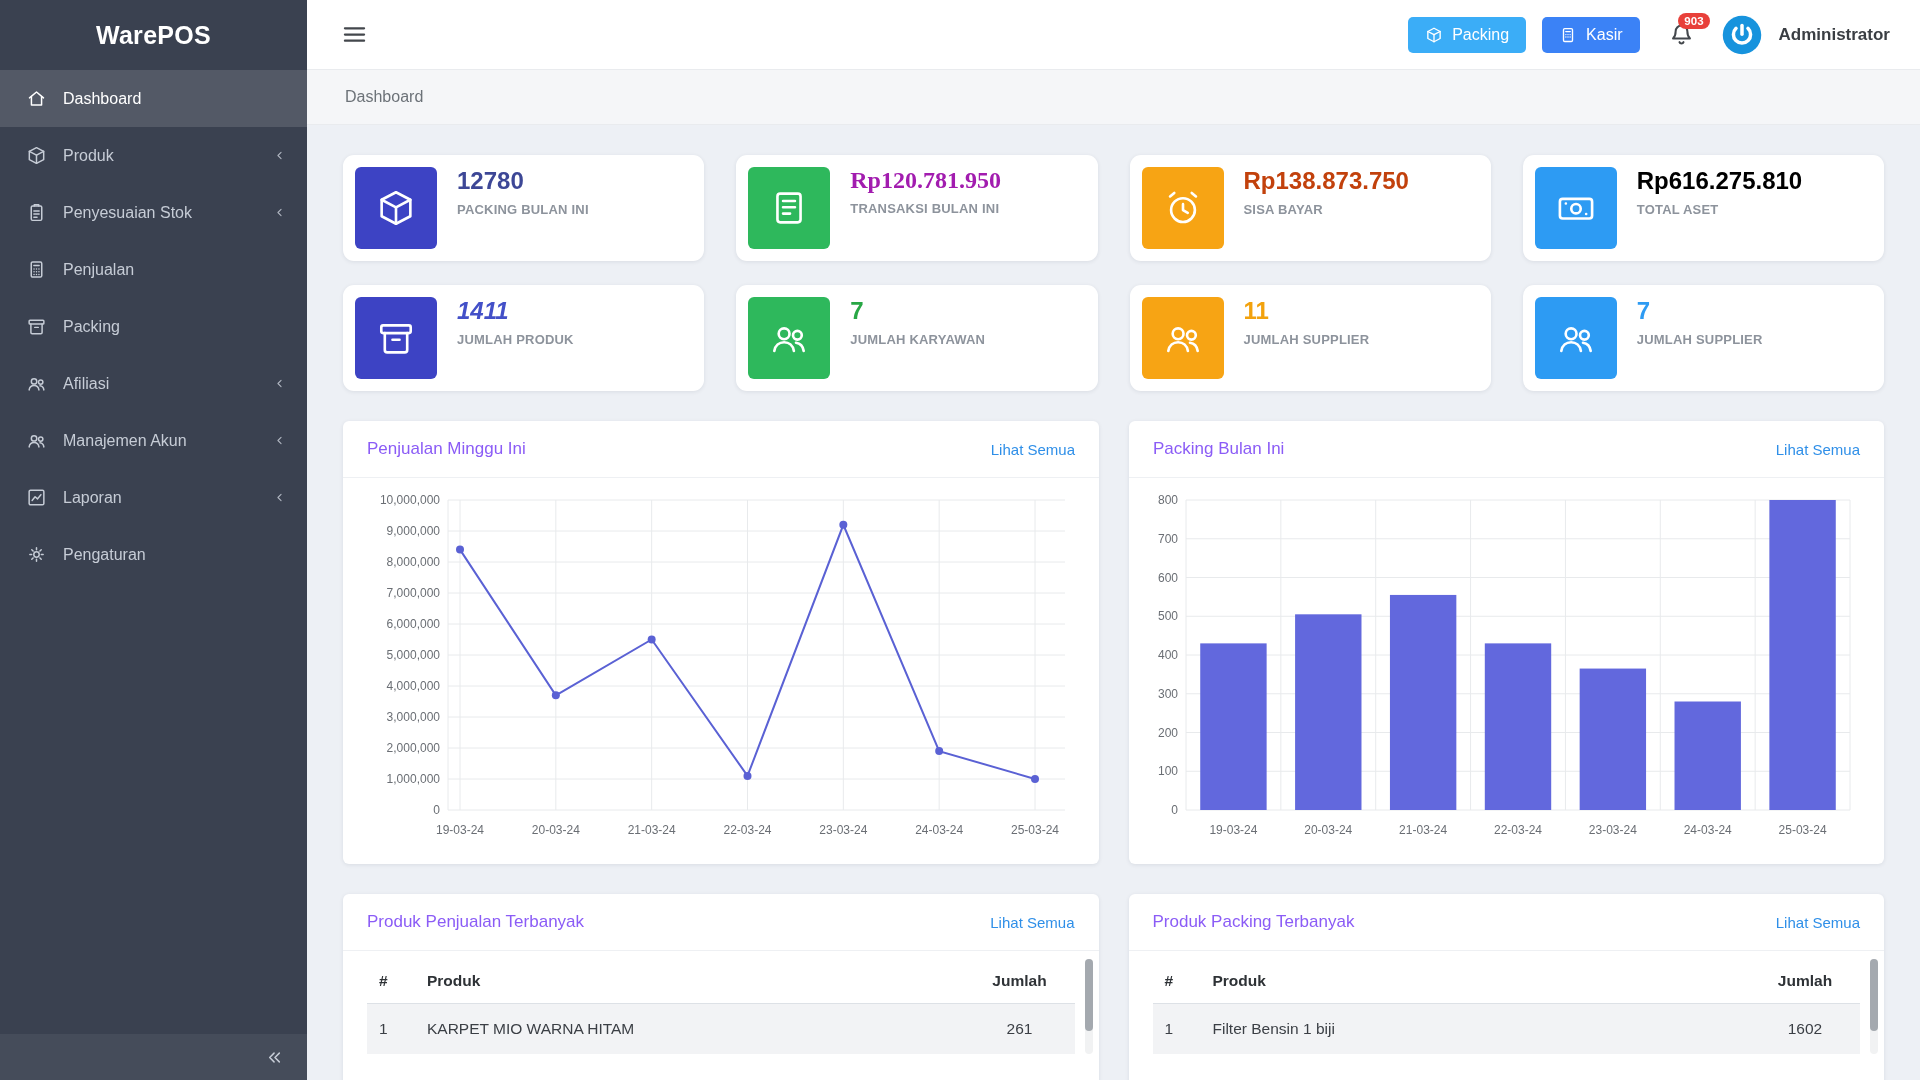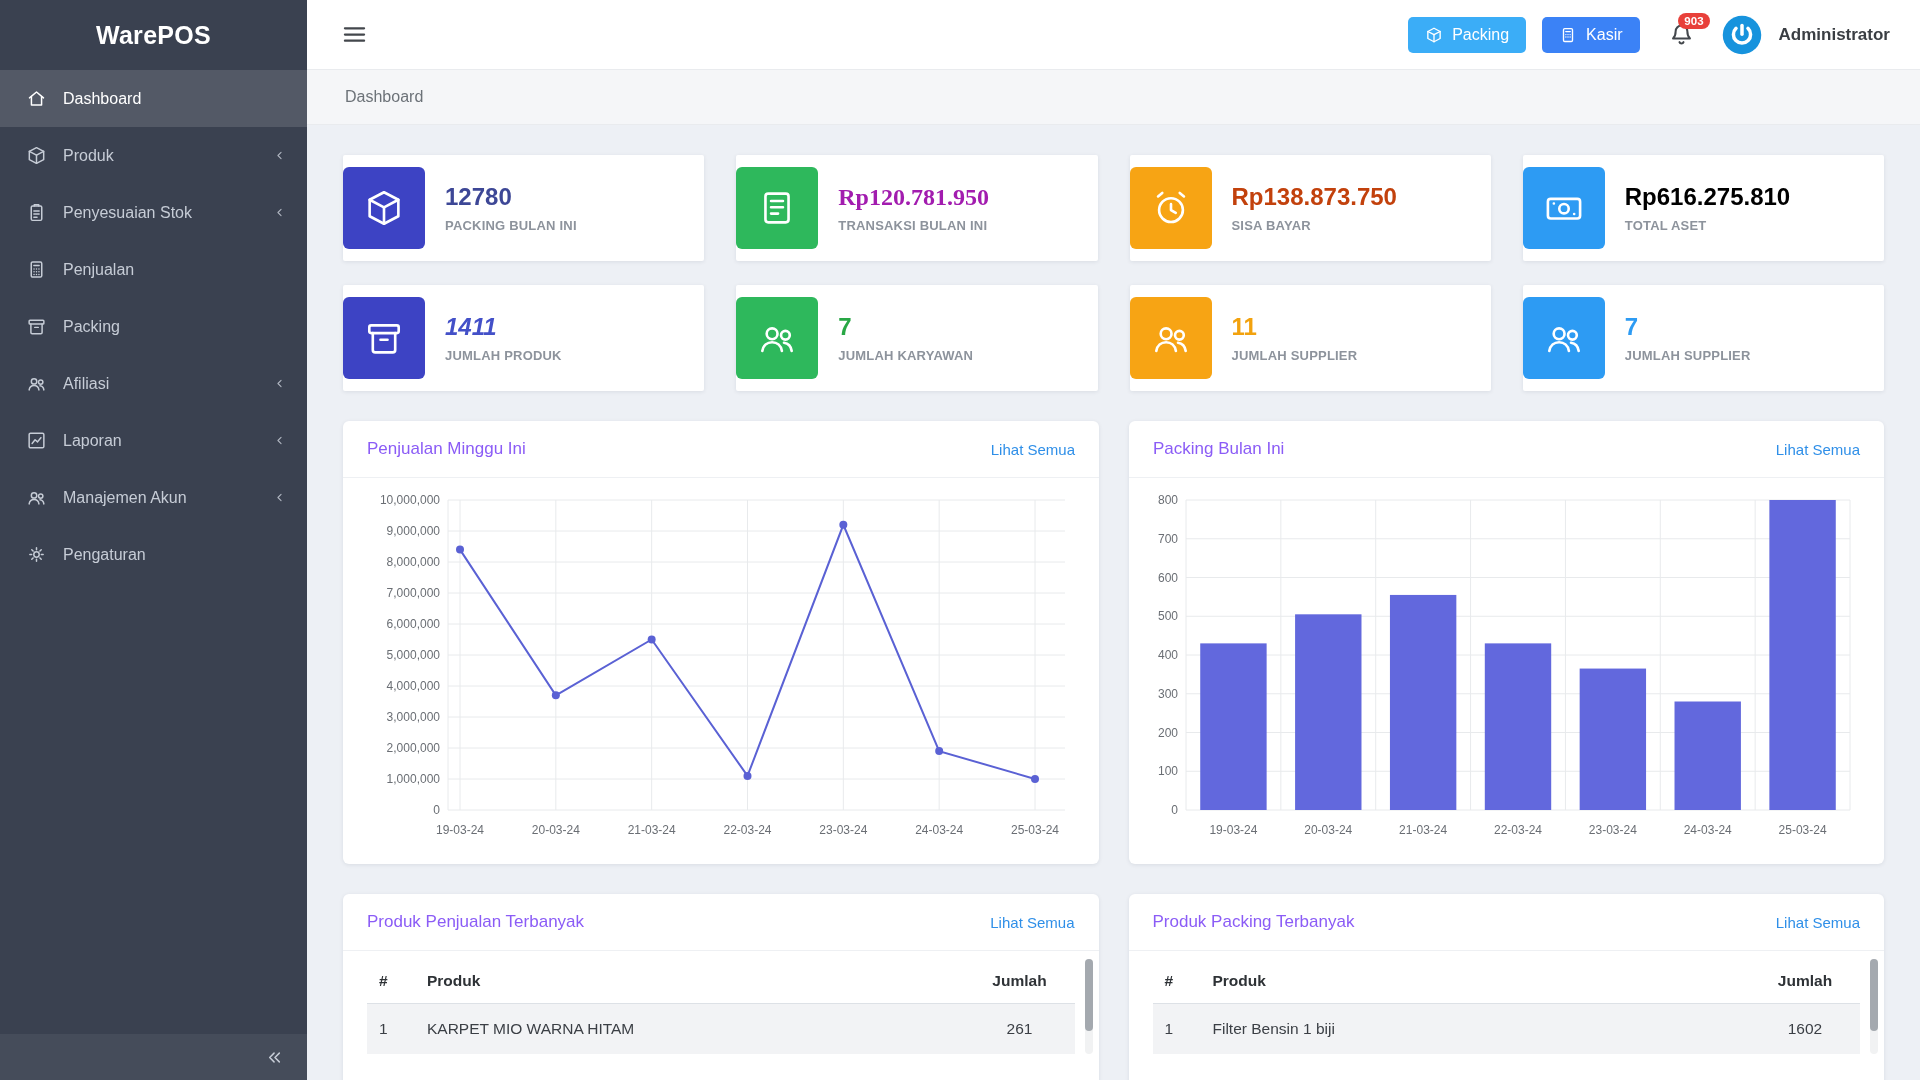--- a/index.html
+++ b/index.html
@@ -32,21 +32,21 @@
   .badge{position:absolute;top:-8px;right:-15px;color:#fff;font-size:11.5px;font-weight:bold;padding:2px 6px;border-radius:9px}
   .avatar{width:42px;height:42px;cursor:pointer;flex:none}
   .username{font-size:17px;font-weight:bold;color:#3a3e43}
 
   
   .breadcrumb-bar{background:#f5f6f8;padding:18px 38px;font-size:16px;color:#6c7278;border-bottom:1px solid #e9ebee;flex:none}
   .content{flex:1;padding:30px 36px 0;overflow:hidden}
 
   
   .stats-grid{display:grid;grid-template-columns:repeat(4,1fr);gap:24px 32px;margin-bottom:30px}
-  .stat-card{background:#fff;border-radius:2px;box-shadow:0 1px 4px rgba(25,35,60,.09);display:flex;align-items:center;gap:20px;height:106px}
+  .stat-card{background:#fff;border-radius:11px;box-shadow:0 1px 4px rgba(25,35,60,.09);display:flex;gap:20px;padding:12px;height:106px}
   .stat-icon{width:82px;height:82px;border-radius:6px;flex:0 0 82px;display:flex;align-items:center;justify-content:center}
   .sicn{width:42px;height:42px;stroke:#fff;fill:none;stroke-width:1.5;stroke-linecap:round;stroke-linejoin:round}
   .stat-value{font-size:24px;font-weight:bold}
   .stat-label{font-size:13px;font-weight:bold;color:#8d939c;margin-top:7px;letter-spacing:.2px}
 
   
   .charts-grid,.tables-grid{display:grid;grid-template-columns:1fr 1fr;gap:30px}
   .charts-grid{margin-bottom:30px}
   .card{background:#fff;border-radius:6px;box-shadow:0 1px 4px rgba(25,35,60,.09)}
   .card-header{display:flex;align-items:center;justify-content:space-between;padding:18px 24px;border-bottom:1px solid #eef0f3}
@@ -135,37 +135,37 @@
             <path d="M16 14.7c2.4.3 4 2 4.4 4.7"></path>
           </svg>
         <span class="side-label">Afiliasi</span>
         <svg class="micn chev" viewBox="0 0 24 24">
             <path d="M14.5 7l-5 5 5 5"></path>
           </svg>
       </div>
 
       <div class="side-item">
         <svg class="micn" viewBox="0 0 24 24">
-            <rect x="3.6" y="3.6" width="16.8" height="16.8" rx="1.6"></rect>
-            <path d="M7 15.4l3.4-4.2 2.8 2.4 3.8-4.8"></path>
-          </svg>
-        <span class="side-label">Laporan</span>
-        <svg class="micn chev" viewBox="0 0 24 24">
-            <path d="M14.5 7l-5 5 5 5"></path>
-          </svg>
-      </div>
-
-      <div class="side-item">
-        <svg class="micn" viewBox="0 0 24 24">
             <circle cx="9.2" cy="9.6" r="3.1"></circle>
             <path d="M3.6 19.4c.5-3.1 2.8-5 5.6-5s5.1 1.9 5.6 5"></path>
             <circle cx="16.8" cy="10.4" r="2.5"></circle>
             <path d="M16 14.7c2.4.3 4 2 4.4 4.7"></path>
           </svg>
         <span class="side-label">Manajemen Akun</span>
+        <svg class="micn chev" viewBox="0 0 24 24">
+            <path d="M14.5 7l-5 5 5 5"></path>
+          </svg>
+      </div>
+
+      <div class="side-item">
+        <svg class="micn" viewBox="0 0 24 24">
+            <rect x="3.6" y="3.6" width="16.8" height="16.8" rx="1.6"></rect>
+            <path d="M7 15.4l3.4-4.2 2.8 2.4 3.8-4.8"></path>
+          </svg>
+        <span class="side-label">Laporan</span>
         <svg class="micn chev" viewBox="0 0 24 24">
             <path d="M14.5 7l-5 5 5 5"></path>
           </svg>
       </div>
 
       <div class="side-item">
         <svg class="micn" viewBox="0 0 24 24">
             <circle cx="12" cy="12" r="3.1"></circle>
             <path d="M12 4.4v2.1M12 17.5v2.1M4.4 12h2.1M17.5 12h2.1M6.6 6.6l1.5 1.5M15.9 15.9l1.5 1.5M17.4 6.6l-1.5 1.5M8.1 15.9l-1.5 1.5"></path>
           </svg>

